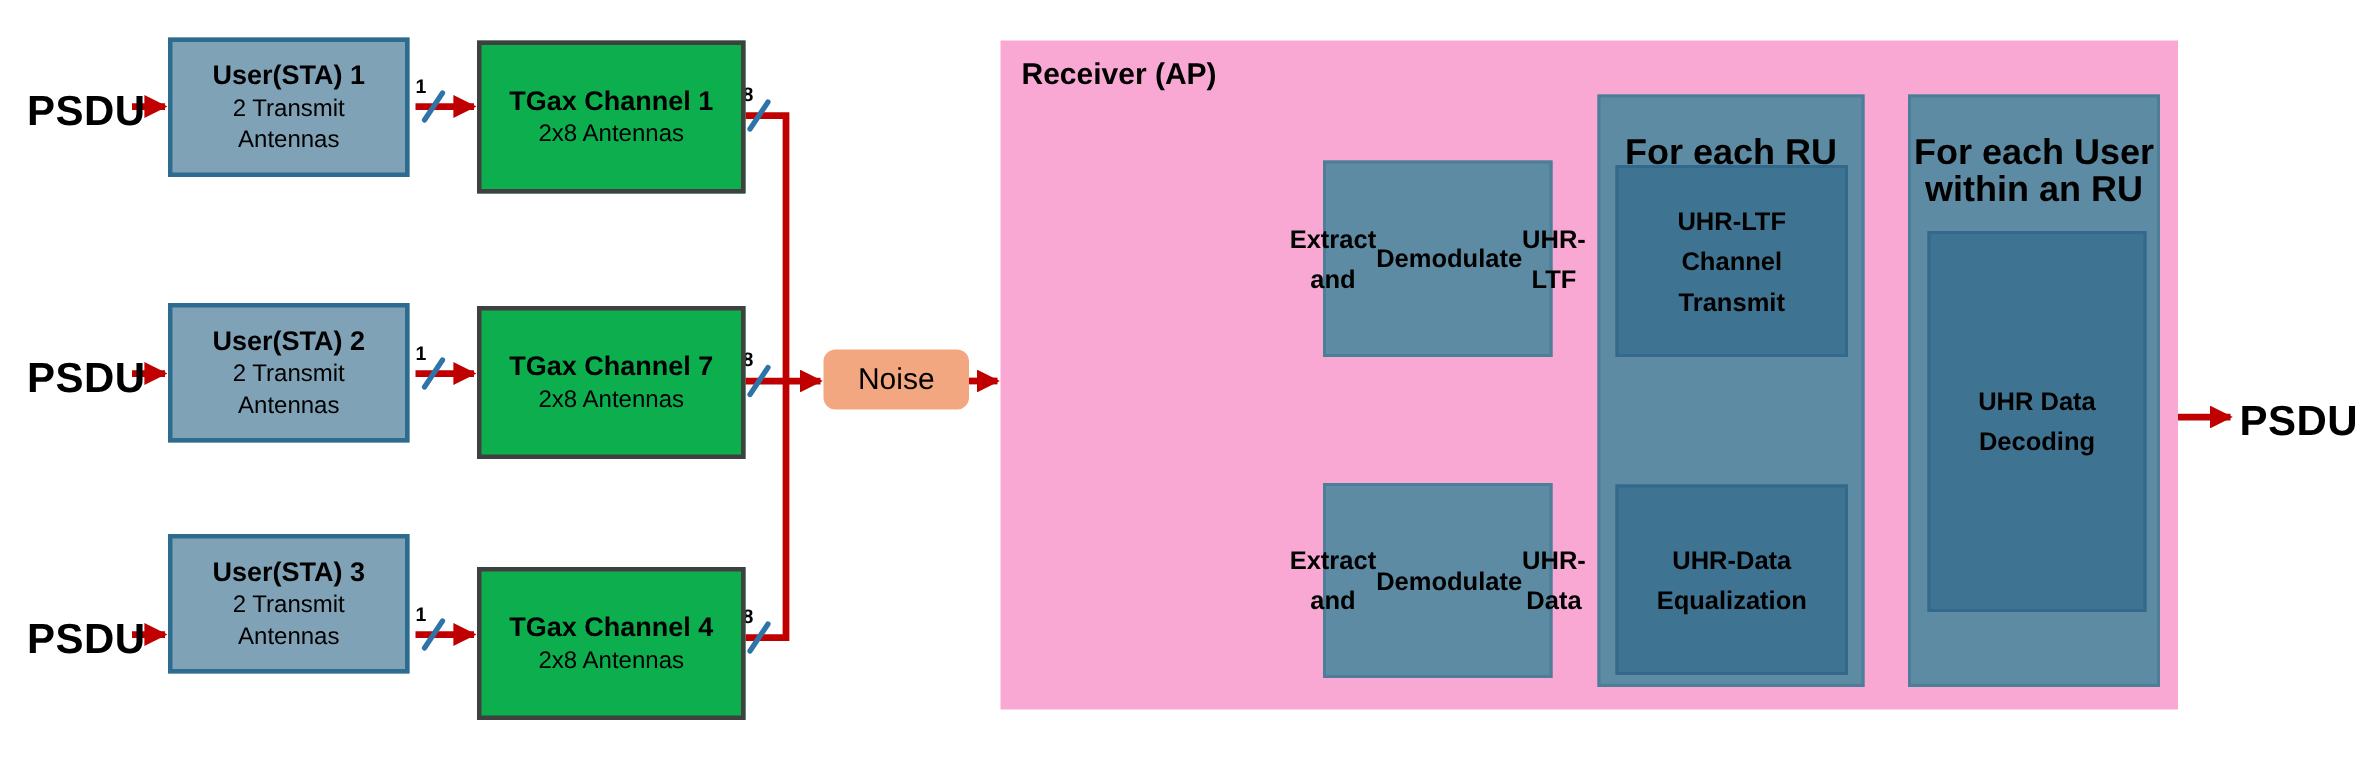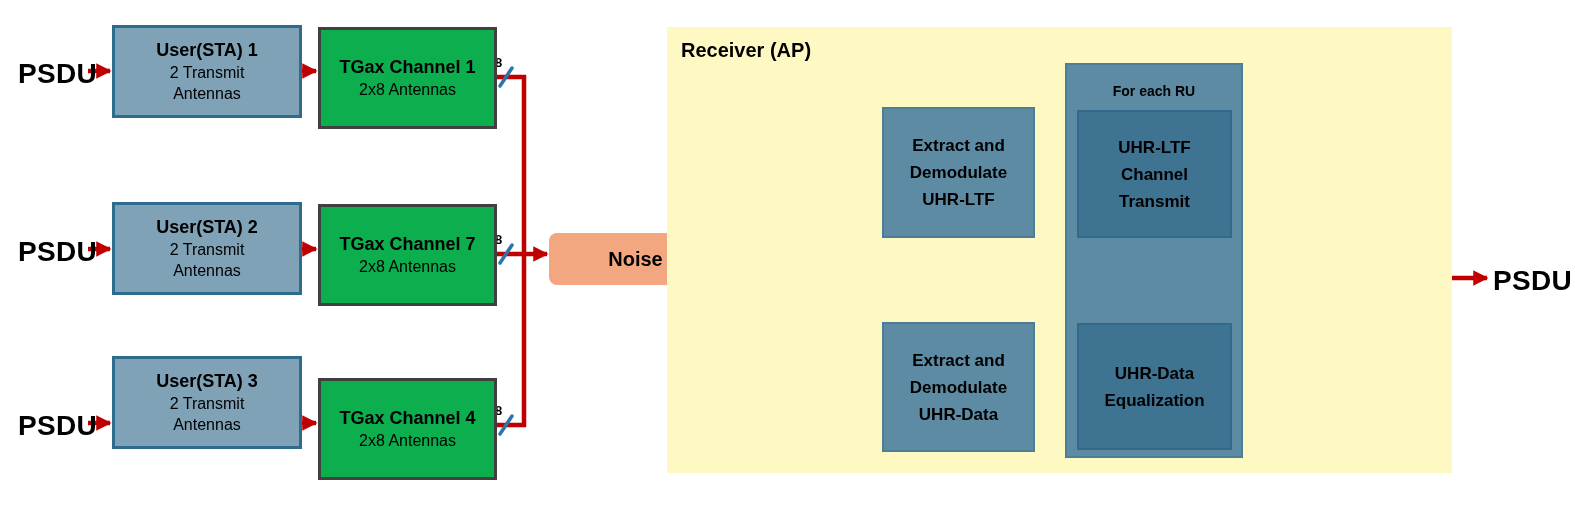--- a/index.html
+++ b/index.html
@@ -4,54 +4,54 @@
 <style>
   html,body { margin:0; padding:0; background:#ffffff; }
   .canvas {
     position:relative; width:1575px; height:510px; background:#ffffff;
     font-family:"Liberation Sans", sans-serif; color:#000; overflow:hidden;
   }
   .iolabel { position:absolute; font-weight:bold; font-size:28px; letter-spacing:0.3px; }
   .wnum { position:absolute; font-weight:bold; font-size:13px; }
 
   .ubox {
-    position:absolute; left:112px; width:190px; height:93px;
+    position:absolute; left:112px; width:161px; height:93px;
     background:#7FA2B6; border:3px solid #2E6C8F; box-sizing:border-box;
     display:flex; flex-direction:column; justify-content:center; align-items:center; text-align:center;
   }
   .cbox {
     position:absolute; left:318px; width:179px; height:102px;
     background:#0CAE4E; border:3px solid #404040; box-sizing:border-box;
     display:flex; flex-direction:column; justify-content:center; align-items:center; text-align:center;
   }
   .btitle { font-weight:bold; font-size:18px; line-height:23px; }
   .bsub   { font-size:16px; line-height:21px; }
 
   .noise {
-    position:absolute; left:549px; top:233px; width:97px; height:52px;
+    position:absolute; left:549px; top:233px; width:97px; height:40px;
     background:#F2A781; border-radius:8px;
     display:flex; align-items:center; justify-content:center;
-    font-weight:bold; font-size:20px;padding-left:38px;
+    font-weight:normal; font-size:20px;
   }
 
   .receiver {
     position:absolute; left:667px; top:27px; width:785px; height:446px;
-    background:#fef9c3;
+    background:#f9a8d4;
   }
   .rtitle { position:absolute; left:14px; top:12px; font-weight:bold; font-size:20px; }
 
   .block {
     position:absolute; background:#5D8BA3; border:2px solid #4C7E97; box-sizing:border-box;
-    display:flex; flex-direction:column; justify-content:center; align-items:center;
+    display:flex; flex-direction:row; justify-content:center; align-items:center;
     text-align:center; font-weight:bold; font-size:17px; line-height:27px;
   }
   .container {
     position:absolute; background:#5D8BA3; border:2px solid #4C7E97; box-sizing:border-box;
   }
-  .ctrtitle { font-weight:bold; font-size:14px; line-height:25px; text-align:center; padding-top:14px; }
+  .ctrtitle { font-weight:bold; font-size:24px; line-height:25px; text-align:center; padding-top:24px; }
   .inner {
     position:absolute; background:#3E7392; border:2px solid #33698A; box-sizing:border-box;
     display:flex; flex-direction:column; justify-content:center; align-items:center;
     text-align:center; font-weight:bold; font-size:17px; line-height:27px;
   }
   svg.wires { position:absolute; left:0; top:0; pointer-events:none; }
 </style>
 </head>
 <body>
 
@@ -158,17 +158,27 @@
         <div>UHR-LTF</div>
         <div>Channel</div>
         <div>Transmit</div>
       </div>
       <div class="inner" style="left:10px; top:258px; width:155px; height:127px">
         <div>UHR-Data</div>
         <div>Equalization</div>
       </div>
     </div>
 
+    <div class="container" style="left:605px; top:36px; width:168px; height:395px">
+      <div class="ctrtitle">
+        <div>For each User</div>
+        <div>within an RU</div>
+      </div>
+      <div class="inner" style="left:11px; top:89px; width:146px; height:254px">
+        <div>UHR Data</div>
+        <div>Decoding</div>
+      </div>
+    </div>
   </div>
 
   <div class="iolabel" style="left:1493px; top:265px">PSDU</div>
 
 </div>
 
 </body></html>

